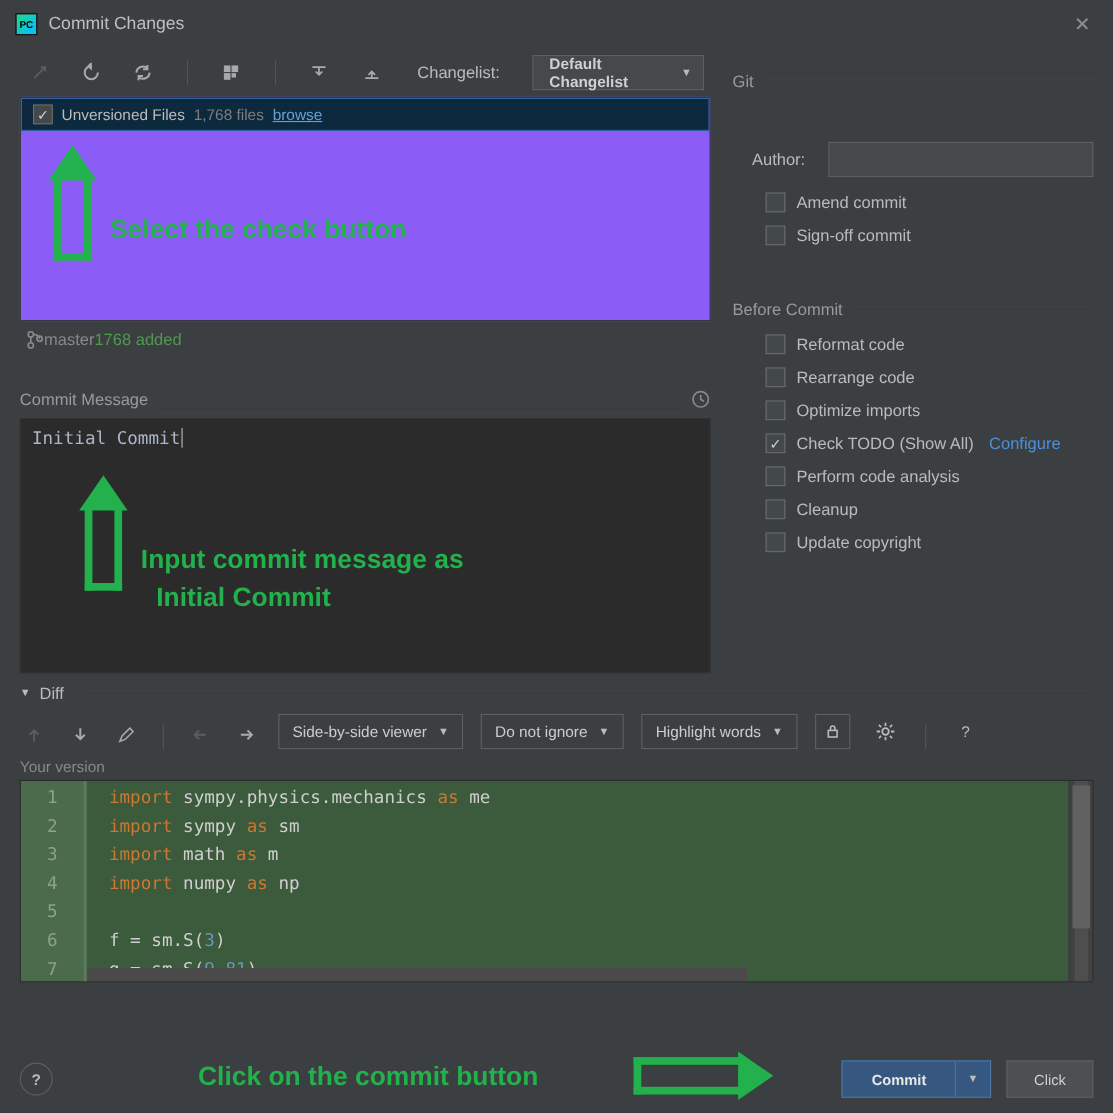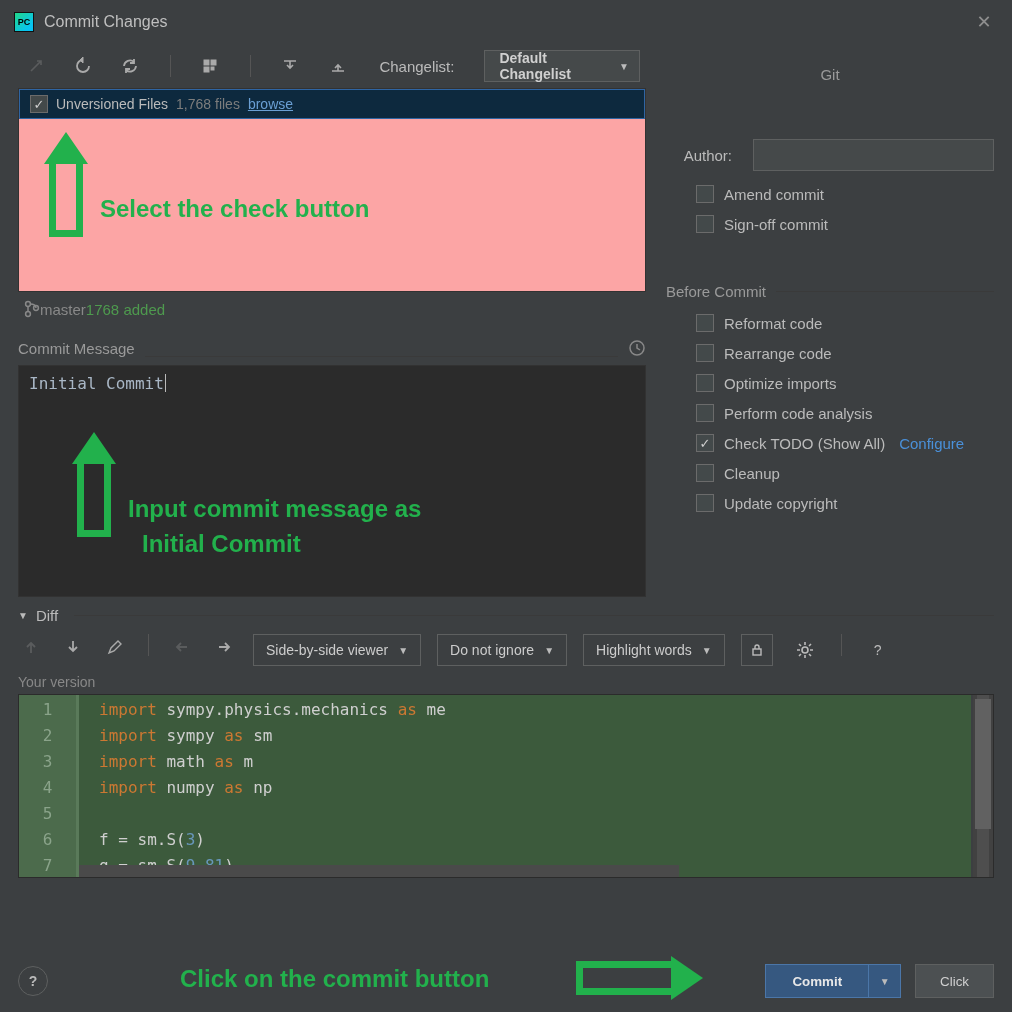--- a/index.html
+++ b/index.html
@@ -59,21 +59,21 @@
     height: 32px;
     padding: 0 10px 0 14px;
     margin-left: 6px;
     gap: 12px;
     font-weight: 600;
     color: #d0d0d0;
     cursor: pointer;
   }
 
   .filelist {
-    background: #fca5a5;
+    background: #8b5cf6;
     border: 1px solid #323232;
     height: 204px;
   }
   .filerow {
     display: flex; align-items: center;
     height: 30px;
     background: #0d293e;
     border: 1px solid #2f65a3;
     padding: 0 10px;
     gap: 8px;
@@ -95,21 +95,21 @@
     display: flex; align-items: center; gap: 0;
     padding: 8px 6px;
     color: #888;
     font-size: 15px;
   }
   .branchbar .added { color: #4e9a4e; }
 
   .sectiontitle {
     display: flex; align-items: flex-end; gap: 10px;
     color: #9a9a9a; font-size: 15px;
-    margin-top: 13px;
+    margin-top: 28px;
   }
   .sectiontitle .line { flex: 1; height: 1px; background: #3a3a3a; }
   .sectiontitle .histicon { color: #7a7a7a; }
 
   .msgbox {
     margin-top: 8px;
     background: #2b2b2b;
     border: 1px solid #323232;
     height: 232px;
     padding: 8px 10px;
@@ -118,39 +118,39 @@
     color: #a9b7c6;
   }
   .caret {
     display:inline-block; width:1px; height:18px; background:#bbb;
     vertical-align: -3px; margin-left:1px;
     animation: blink 1s step-end infinite;
   }
   @keyframes blink { 50% { opacity: 0; } }
 
   .rightcol .git-head {
-    display: flex; align-items: center; gap: 10px;
-    color: #9a9a9a; font-size: 15px; flex-direction: column;
+    display: flex; gap: 10px;
+    color: #9a9a9a; font-size: 15px;
   }
   .rightcol .git-head .line { flex:1; height:1px; background:#3a3a3a; }
   .formrow { display:flex; align-items:center; gap: 21px; margin-top: 46px; }
   .formrow label { color:#bbb; font-size:15px; width: 66px; text-align: right; }
   .formrow input {
     flex:1; height: 32px; background:#45494a; border:1px solid #5e6060;
     color:#ccc; padding:0 8px; font-size:14px;
   }
   .opts { margin-top: 14px; display:flex; flex-direction:column; gap: 12px; padding-left: 30px;}
   .opt { display:flex; align-items:center; gap: 10px; color:#bbb; font-size:15px; }
   .opt .cfglink { color:#4a90d9; margin-left:4px; cursor:pointer; }
   .before { display:flex; align-items:center; gap:10px; margin-top: 50px; color:#9a9a9a; font-size:15px;}
   .before .line { flex:1; height:1px; background:#3a3a3a;}
 
   .diffsection { padding: 10px 18px 0 18px; }
   .diffhead { display:flex; align-items:center; gap:8px; color:#bbb; font-size:15px;}
-  .difftoolbar { display:flex; align-items:flex-start; gap:16px; margin-top:10px;}
+  .difftoolbar { display:flex; align-items:flex-end; gap:16px; margin-top:10px;}
   .ddbtn {
     display:flex; align-items:center; gap:10px;
     border:1px solid #5e6060; background:#3c3f41;
     height:32px; padding:0 12px; color:#ccc; font-size:14px;
     cursor:pointer;
   }
   .iconbtn {
     width:32px; height:32px; border:1px solid #5e6060; background:#3c3f41;
     display:inline-flex; align-items:center; justify-content:center;
     color:#bbb; cursor:pointer;
@@ -391,27 +391,27 @@
         </div>
       <div class="opt">
           <span class="chk"></span>
           <span>Rearrange code</span>
         </div>
       <div class="opt">
           <span class="chk"></span>
           <span>Optimize imports</span>
         </div>
       <div class="opt">
-          <span class="chk"></span>
-          <span>Perform code analysis</span>
-        </div>
-      <div class="opt">
           <span class="chk checked"></span>
           <span>Check TODO (Show All)</span>
           <span class="cfglink">Configure</span>
+        </div>
+      <div class="opt">
+          <span class="chk"></span>
+          <span>Perform code analysis</span>
         </div>
       <div class="opt">
           <span class="chk"></span>
           <span>Cleanup</span>
         </div>
       <div class="opt">
           <span class="chk"></span>
           <span>Update copyright</span>
         </div>
     </div>

